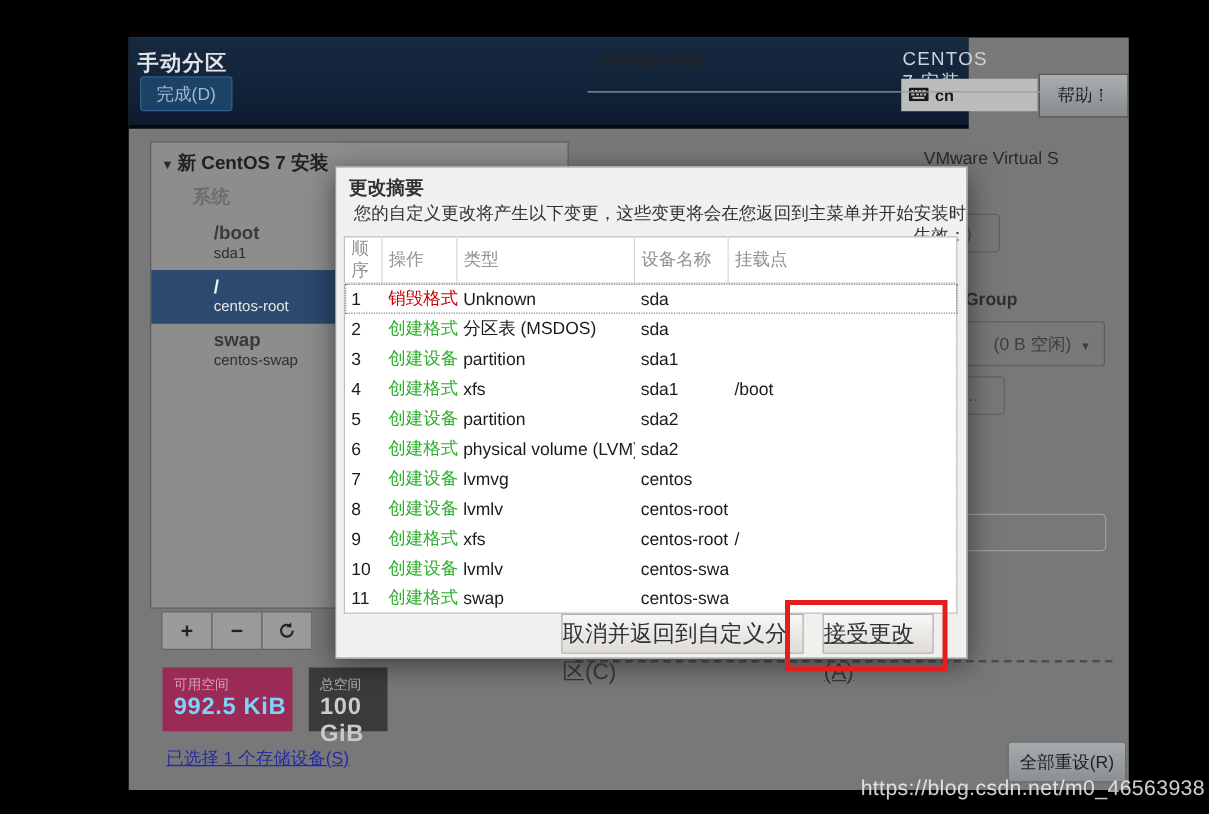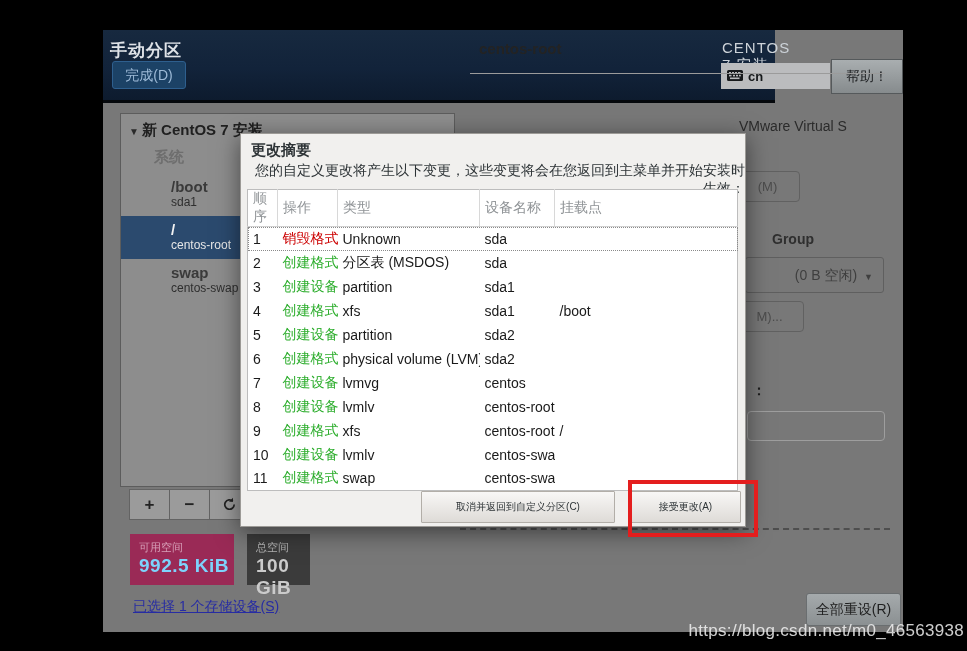--- a/index.html
+++ b/index.html
@@ -59,35 +59,35 @@
   #availbox .lb{color:#d7a0b8;} #availbox .vl{color:#7dd3fc;}
   #totalbox{left:144px;width:63px;background:#3b3b3b;}
   #totalbox .lb{color:#b2b2b2;} #totalbox .vl{color:#cbcbcb;}
 
   .foot-link{left:30px;top:568px;font-size:14px;color:#272ca3;text-decoration:underline;}
   .dim-btn{background:linear-gradient(180deg,#a5aaac,#8b9092);border:1px solid #6a6e70;
     border-radius:3px;color:#1f1f1f;font-size:14px;text-align:center;}
   #resetbtn{left:703px;top:563px;width:95px;height:33px;line-height:31px;}
 
   
-  #dialog{left:240px;top:133px;width:506px;height:394px;background:#f1f0ee;
+  #dialog{left:268px;top:133px;width:506px;height:394px;background:#f1f0ee;
     border:1px solid #9c9a96;box-shadow:0 5px 22px rgba(0,0,0,.5);}
   .dlg-title{left:10px;top:7px;font-size:15px;font-weight:bold;color:#2d3336;}
   .dlg-desc{left:10px;top:28px;font-size:14px;color:#2d3336;text-align:right;}
   #chg-table{left:6px;top:55px;width:490px;height:297px;background:#fff;
     border:1px solid #bdbdbd;border-collapse:collapse;table-layout:fixed;}
   #chg-table th{height:23px;font-size:14px;font-weight:normal;color:#8f9396;text-align:left;
     padding:0 0 0 5px;border-right:1px solid #d8d8d8;border-bottom:1px solid #d0d0d0;}
   #chg-table th:last-child{border-right:none;}
   #chg-table td{height:24px;font-size:14px;color:#1a1a1a;padding:0 0 0 5px;overflow:hidden;white-space:nowrap;}
   #chg-table tr.focused{outline:1px dotted #8a8a8a;outline-offset:-1px;}
   .gtk-btn{background:linear-gradient(180deg,#f8f7f6,#dedbd7);border:1px solid #b2aea8;
-    border-radius:1px;color:#2d3336;font-size:10px;text-align:center;line-height:30px;}
+    border-radius:1px;color:#2d3336;font-size:18px;line-height:30px;}
   #cancelbtn{left:180px;top:357px;width:194px;height:32px;}
-  #acceptbtn{left:389px;top:357px;width:111px;height:32px;}
+  #acceptbtn{left:389px;top:357px;width:89px;height:32px;text-decoration:underline;}
 
   #redbox{left:628px;top:480px;width:130px;height:57px;border:4px solid #e41e1e;z-index:30;}
   #watermark{right:3px;top:621px;font-size:17px;color:rgba(242,242,242,.85);letter-spacing:.3px;z-index:40;}
 </style>
 </head>
 <body>
 
 <div id="canvas">
   <div id="win" class="abs">
 

